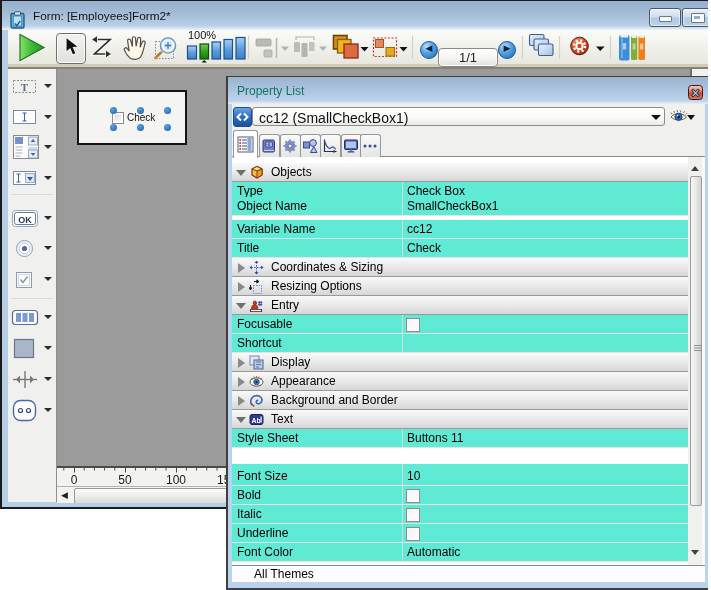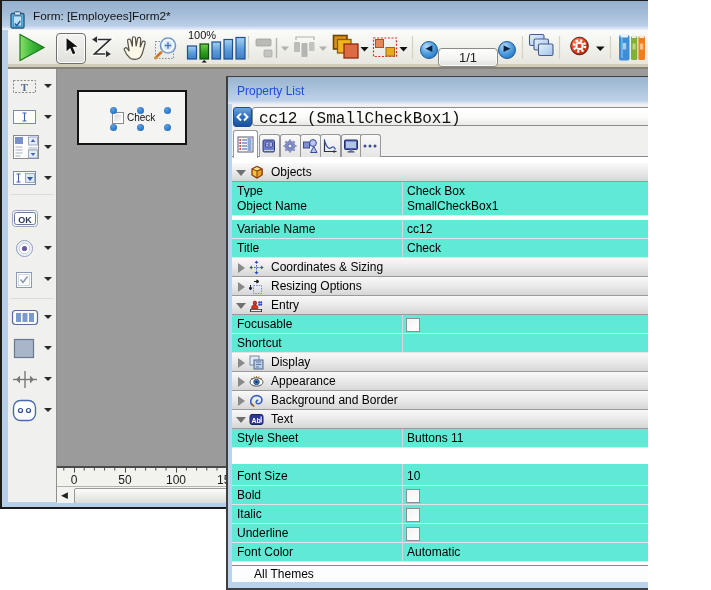--- a/index.html
+++ b/index.html
@@ -1,17 +1,17 @@
 <!DOCTYPE html>
 <html><head>
 <meta charset="utf-8">
 <style>
 html,body{margin:0;padding:0;}
 body{font-family:"Liberation Sans",sans-serif;background:#ffffff;}
-#root{position:relative;width:648px;height:590px;overflow:hidden;background:#ffffff;}
+#root{position:relative;width:708px;height:590px;overflow:hidden;background:#ffffff;}
 .abs{position:absolute;}
 
 #win-dark{left:0;top:0;width:711px;height:509px;background:#1c1c1c;}
 #win-blue{left:2px;top:1px;width:709px;height:506px;background:#b5cfe9;}
 #titlebar{left:2px;top:1px;width:709px;height:29px;background:linear-gradient(180deg,#94b0cd 0%,#a3bbd6 40%,#b9cfe7 85%,#e6edf6 98%,#f6f8fb 100%);}
 #title-text{left:33px;top:9px;font-size:11.8px;color:#141414;}
 .capbtn{top:8px;height:17px;border:1px solid #47586c;border-radius:3px;background:linear-gradient(180deg,#e9f1fa 0%,#ccdcee 48%,#b1c9e2 52%,#bcd2e8 100%);box-shadow:inset 0 0 0 1px rgba(255,255,255,0.55);}
 #btn-min{left:649px;width:30px;}
 #btn-max{left:682px;width:30px;}
 #min-glyph{left:9px;top:7px;width:11px;height:4px;background:#f8fafc;border:1px solid #66788c;border-radius:1px;}
@@ -42,26 +42,26 @@
 
 #ruler{left:57px;top:466px;width:634px;height:20px;background:#f2f2ee;border-top:2px solid #4c4a46;box-sizing:border-box;}
 #hscroll{left:57px;top:486px;width:634px;height:17px;background:#f3f3f1;border-top:1px solid #b4b2ac;box-sizing:border-box;}
 #hs-arrow{position:absolute;left:4px;top:3px;font-size:9px;color:#222;}
 #hs-thumb{left:17px;top:1px;width:200px;height:14px;border:1px solid #9a9a96;border-radius:2px;background:linear-gradient(180deg,#fdfdfc 0%,#eaeae7 55%,#dcdcd8 100%);position:absolute;}
 #win-bot-blue{left:2px;top:503px;width:709px;height:4px;background:#b5cfe9;}
 
 #pal-dark{left:226px;top:76px;width:485px;height:514px;background:#3f3f3f;}
 #pal-blue{left:228px;top:77px;width:481px;height:511px;background:#b9d3ec;}
 #pal-title{left:228px;top:77px;width:481px;height:27px;background:linear-gradient(180deg,#9ab5d1 0%,#a9c1da 40%,#bed3ea 88%,#e9eff7 100%);}
-#pal-title-text{left:237px;top:84px;font-size:12px;color:#1d4ed8;}
+#pal-title-text{left:237px;top:84px;font-size:12px;color:#0f766e;}
 #pal-x{left:688px;top:85px;width:13px;height:13px;border:1.5px solid #42121c;border-radius:3.5px;background:linear-gradient(180deg,#f4c8b8 0%,#e08a70 40%,#c84c2e 55%,#d87a5a 100%);}
 
 #pal-body{left:232px;top:104px;width:473px;height:53px;background:#f0f0ef;}
 #combo{left:252px;top:107px;width:413px;height:19px;border:1px solid #8c8c8c;border-radius:3px;background:linear-gradient(180deg,#ffffff 0%,#fbfbfa 55%,#e9e9e7 100%);box-sizing:border-box;}
-#combo-text{left:259px;top:110px;font-size:16px;color:#111;font-family:Liberation Mono, monospace;}
+#combo-text{left:259px;top:110px;font-size:14px;color:#111;}
 #combo-arr{left:651px;top:114.5px;width:0;height:0;border-left:5px solid transparent;border-right:5px solid transparent;border-top:5.5px solid #111;}
 #cc-btn{left:233px;top:107px;width:17px;height:18px;border:1px solid #1b4d96;border-radius:3px;background:linear-gradient(180deg,#6aa4e4 0%,#2f6fc0 50%,#1a4f9e 100%);color:#fff;font-weight:bold;font-size:10px;text-align:center;line-height:18px;letter-spacing:-1px;}
 #eye-arr{left:687px;top:114.5px;width:0;height:0;border-left:4.5px solid transparent;border-right:4.5px solid transparent;border-top:5px solid #111;}
 
 #tabline{left:232px;top:156px;width:473px;height:1px;background:#88888a;}
 .tab{position:absolute;top:134px;height:23px;width:19px;border:1px solid #98989a;border-bottom:none;border-radius:3px 3px 0 0;background:linear-gradient(180deg,#fafafa 0%,#e3e3e1 100%);}
 #tab1{left:233px;top:130px;height:27px;width:23px;background:#ffffff;z-index:3;}
 
 #proparea{left:232px;top:157px;width:473px;height:408px;background:#ffffff;}
 .prow{position:absolute;left:0;width:456px;height:19px;border-bottom:1px solid #e4e4e4;box-sizing:border-box;background:#5eead4;}

